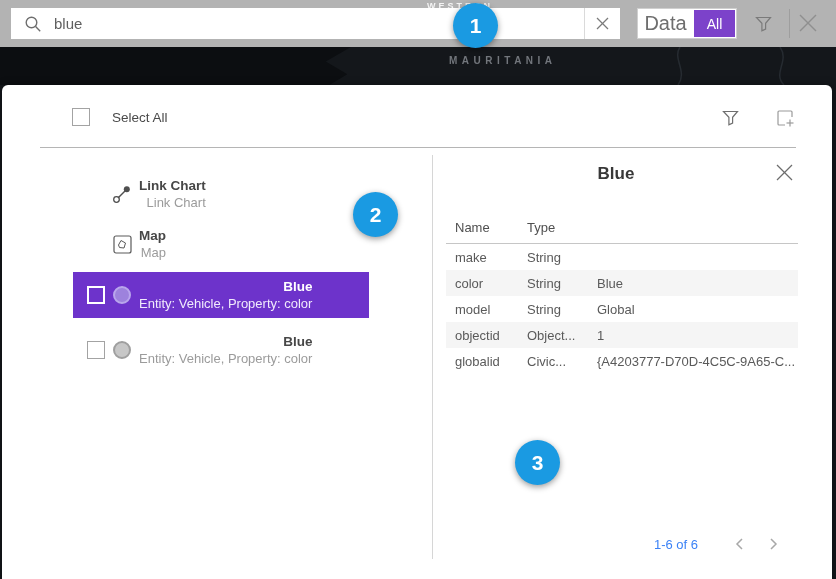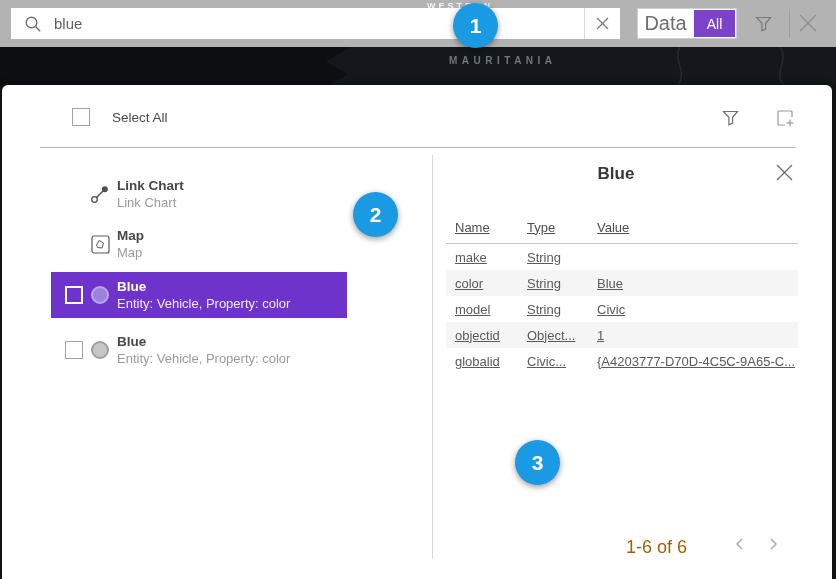--- a/index.html
+++ b/index.html
@@ -41,49 +41,49 @@
   .selectall-row{position:absolute;left:70px;top:23px;display:flex;align-items:center;gap:22px;}
   .cb{width:16px;height:16px;border:1px solid #a3a3a3;background:transparent;display:inline-block;
     box-sizing:content-box;cursor:pointer;}
   .selectall-label{font-size:13.5px;color:#4a4a4a;}
   .panel-icon{position:absolute;display:flex;cursor:pointer;}
   .p-funnel{left:718px;top:22px;}
   .p-add{left:772px;top:22px;}
   .panel-hr{position:absolute;left:38px;top:62px;width:756px;height:1px;background:#b5b5b5;}
 
   
-  .list-item{position:absolute;left:49px;width:296px;height:46px;display:flex;align-items:center;
-    padding-left:14px;box-sizing:border-box;cursor:pointer;}
+  .list-item{position:absolute;left:71px;width:296px;height:46px;display:flex;align-items:center;
+    padding-left:14px;box-sizing:border-box;cursor:pointer;text-align:right;}
   .li-1{top:86px;} .li-2{top:136px;} .li-3{top:187px;} .li-4{top:242px;}
   .list-item.selected{background:#6d33cb;}
   .li-cb{margin-right:6px;flex:0 0 auto;}
   .li-cb.invisible{visibility:hidden;}
   .list-item.selected .cb{border:2px solid #fff;width:14px;height:14px;}
   .item-icon{width:22px;height:22px;margin-right:6px;display:flex;align-items:center;justify-content:center;flex:0 0 auto;}
   .entity-dot{width:18px;height:18px;border-radius:50%;background:#c7c7c7;border:2px solid #9f9f9f;box-sizing:border-box;}
   .selected .entity-dot{background:#9d82dd;border-color:#b9a6ec;}
   .item-title{font-size:13.5px;font-weight:bold;color:#474747;line-height:17px;}
   .item-sub{font-size:13px;color:#9b9b9b;line-height:17px;}
   .selected .item-title{color:#fff;}
   .selected .item-sub{color:#f0eafc;}
 
   
   .vdivider{position:absolute;left:430px;top:70px;width:1px;height:404px;background:#d6d6d6;}
   .detail-header{position:absolute;left:432px;top:72px;width:364px;height:34px;display:flex;
     align-items:center;justify-content:center;}
   .detail-title{font-size:17px;font-weight:bold;color:#383838;}
   .detail-close{position:absolute;left:773px;top:78px;display:flex;cursor:pointer;}
   .dtable{position:absolute;left:444px;top:126px;width:352px;}
-  .trow{display:grid;grid-template-columns:72px 70px 1fr;align-items:center;text-decoration:underline;}
+  .trow{display:grid;grid-template-columns:72px 70px 1fr;align-items:center;}
   .thead{height:32px;color:#4f4f4f;font-size:13px;border-bottom:1px solid #c6c6c6;}
   .tbody .trow{height:26px;color:#5a5a5a;font-size:13px;}
   .tbody .trow:nth-child(even){background:#f5f5f5;}
   .tcell{padding-left:9px;white-space:nowrap;overflow:hidden;}
-  .pagination-label{position:absolute;left:624px;top:452px;width:100px;
-    font-size:18px;color:#a16207;}
+  .pagination-label{position:absolute;left:624px;top:452px;width:100px;text-align:center;
+    font-size:13px;color:#3b82f6;}
   .pg-chev{position:absolute;top:451px;display:flex;cursor:pointer;}
   .pg-left{left:730px;} .pg-right{left:763px;}
 
   
   .callout{position:absolute;width:45px;height:45px;border-radius:50%;background:#1a9ae2;
     color:#fff;font-size:21px;font-weight:bold;display:flex;align-items:center;justify-content:center;
     box-shadow:0 2px 6px rgba(0,0,0,.4);z-index:60;}
   .co-1{left:453px;top:3px;} .co-2{left:353px;top:192px;} .co-3{left:515px;top:440px;}
 
   svg{display:block;}
@@ -221,36 +221,35 @@
       <svg width="19" height="19" viewBox="0 0 19 19">
         <line x1="2" y1="2" x2="17" y2="17" stroke="#6d6d6d" stroke-width="1.2"></line>
         <line x1="17" y1="2" x2="2" y2="17" stroke="#6d6d6d" stroke-width="1.2"></line>
       </svg>
     </span>
 
     <div class="dtable">
       <div class="trow thead">
         <div class="tcell">Name</div>
         <div class="tcell">Type</div>
-        <div class="tcell">Value</div>
       </div>
       <div class="tbody">
         <div class="trow">
           <div class="tcell">make</div>
           <div class="tcell">String</div>
         </div>
         <div class="trow">
           <div class="tcell">color</div>
           <div class="tcell">String</div>
           <div class="tcell">Blue</div>
         </div>
         <div class="trow">
           <div class="tcell">model</div>
           <div class="tcell">String</div>
-          <div class="tcell">Civic</div>
+          <div class="tcell">Global</div>
         </div>
         <div class="trow">
           <div class="tcell">objectid</div>
           <div class="tcell">Object...</div>
           <div class="tcell">1</div>
         </div>
         <div class="trow">
           <div class="tcell">globalid</div>
           <div class="tcell">Civic...</div>
           <div class="tcell">{A4203777-D70D-4C5C-9A65-C...</div>

